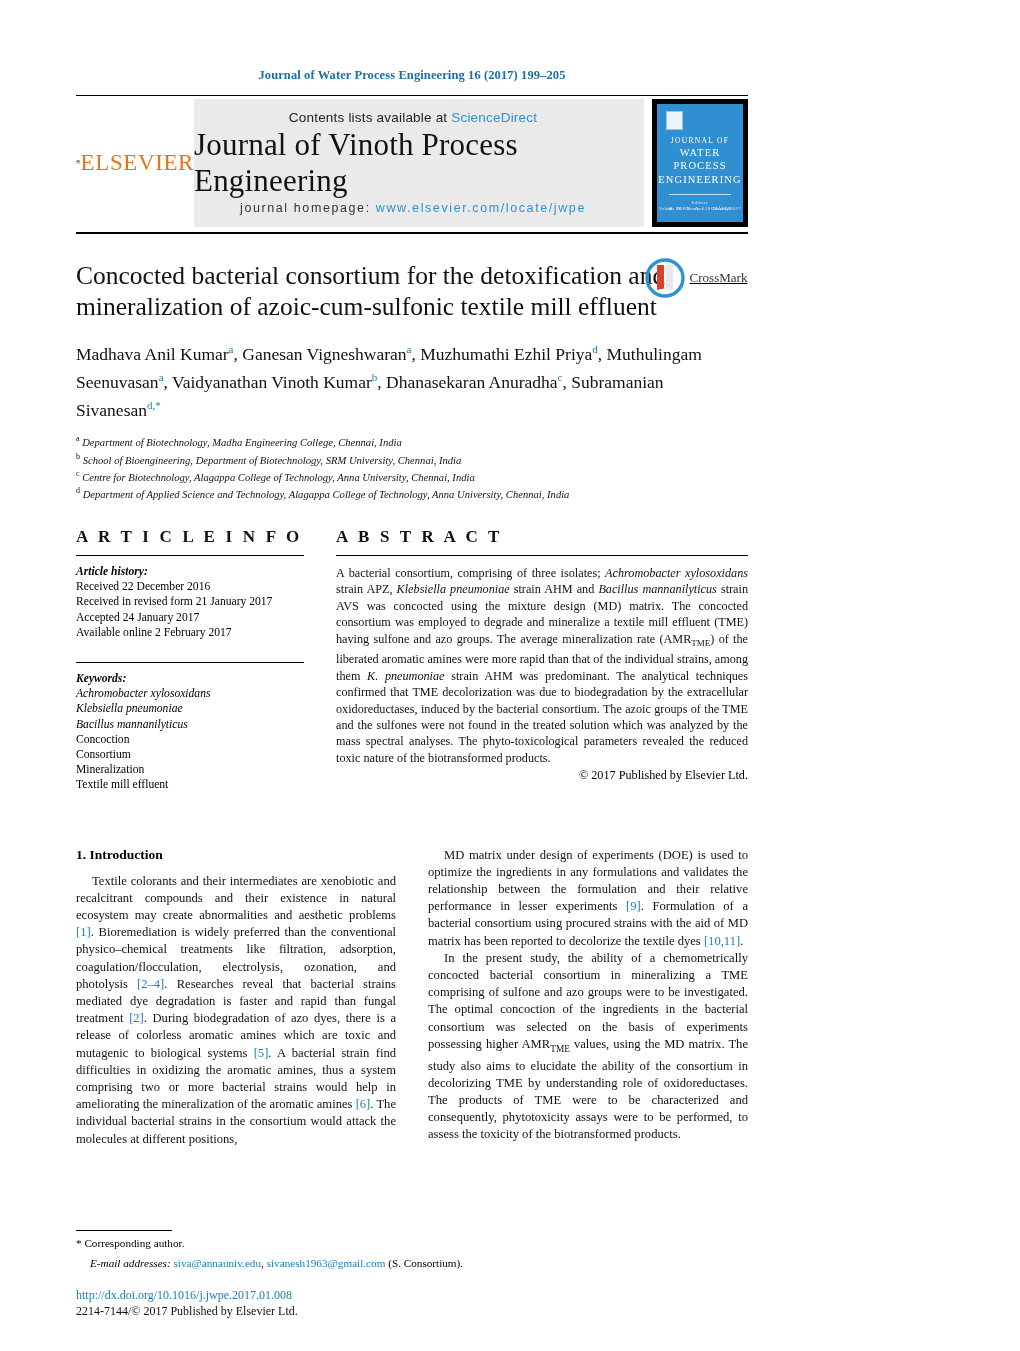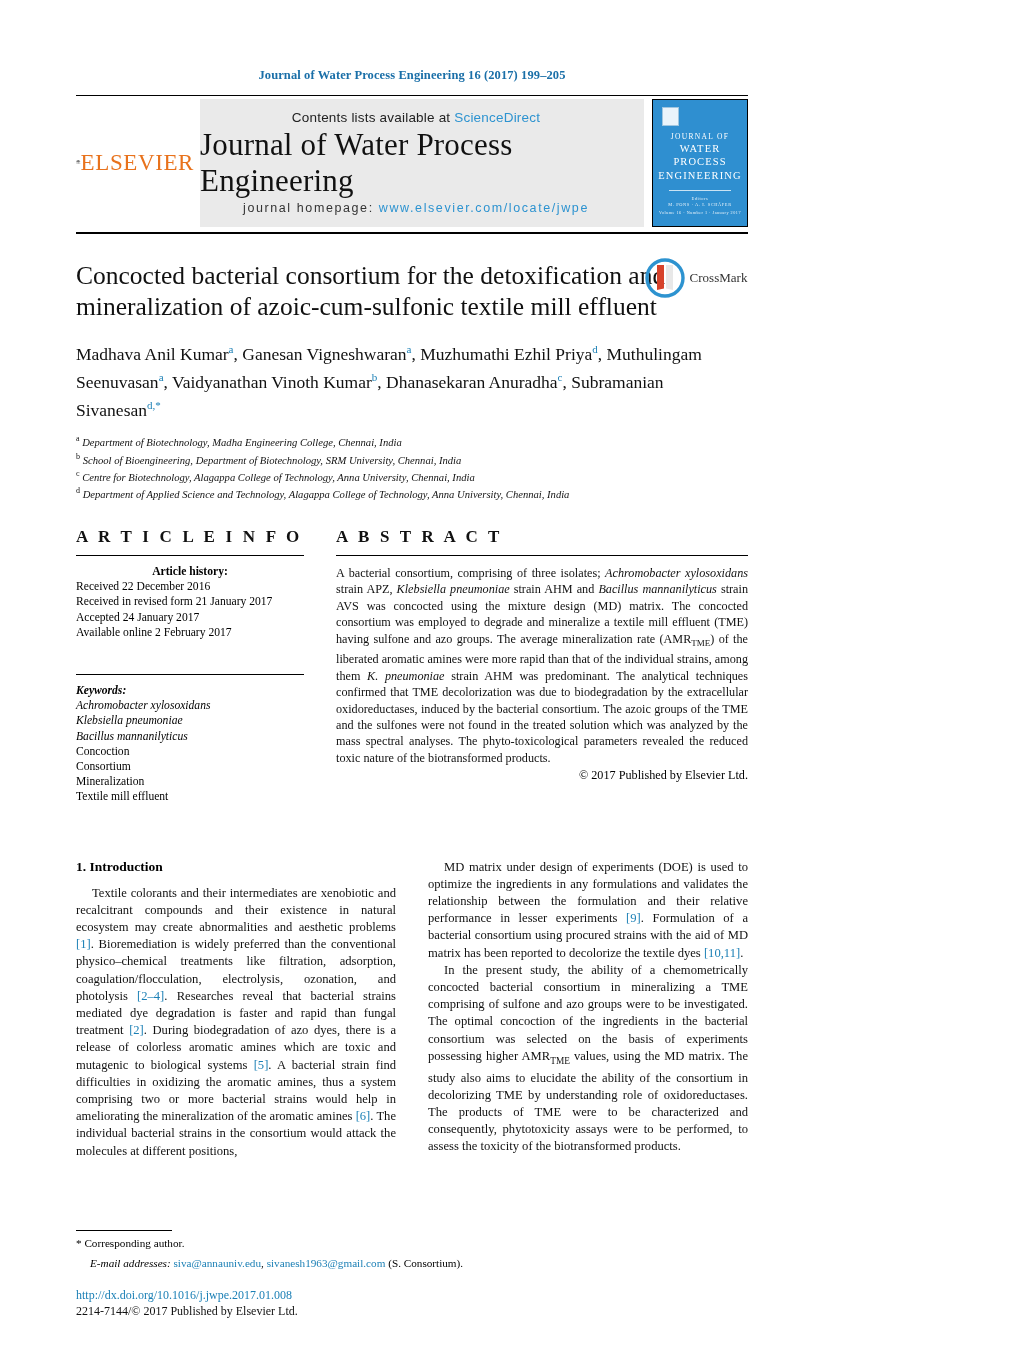--- a/index.html
+++ b/index.html
@@ -59,21 +59,21 @@
     font-family: "Liberation Serif", serif;
     font-size: 23px;
     letter-spacing: .6px;
     color: #E8721C;
     line-height: 1;
     margin-top: 1px;
   }
   .masthead-center {
     flex: 1 1 auto;
     background: #eaeaea;
-    margin: 0 8px 0 6px;
+    margin: 0 8px 0 0;
     display: flex;
     flex-direction: column;
     align-items: center;
     justify-content: space-between;
     padding: 11px 12px 12px 0;
   }
   .contents-line {
     font-family: "Liberation Sans", sans-serif;
     font-size: 13.5px;
     color: #222;
@@ -94,21 +94,21 @@
   }
   .homepage-line .url { color: #2d93d0; }
   .cover-thumb {
     width: 96px;
     flex: 0 0 96px;
     background: #2f8fd0;
     position: relative;
     display: flex;
     flex-direction: column;
     align-items: center;
-    border: 1px solid #000000;
+    border: 5px solid #000000;
     box-sizing: border-box;
     overflow: hidden;
   }
   .cover-badge {
     width: 17px; height: 19px;
     background: #eaf4fb;
     margin: 7px 0 0 0;
     align-self: flex-start;
     margin-left: 9px;
     border: 1px solid #9fc6e0;
@@ -189,20 +189,21 @@
   .affils sup { font-style: normal; font-size: 8px; }
 
   .crossmark {
     position: absolute;
     right: 0;
     top: 24px;
     width: 104px;
     display: flex;
     flex-direction: column;
     align-items: center;
+    text-decoration: underline;
   }
   .crossmark-label {
     font-family: "Liberation Serif", serif;
     font-size: 13px;
     color: #333;
   }
   .crossmark-row { display:flex; align-items:center; gap:5px; }
 
   
   .info-abstract {
@@ -219,22 +220,22 @@
     letter-spacing: 3.2px;
     color: #111;
   }
   .hr-thick { border-top: 1.8px solid #000; margin-top: 8px; }
   .hist {
     margin-top: 8px;
     font-family: "Liberation Serif", serif;
     font-size: 11.6px;
     line-height: 15.2px;
   }
-  .hist .lbl { font-weight: bold; text-align: center; }
-  .kw-block { margin-top: 34px; }
+  .hist .lbl { font-style: italic; font-weight: bold; }
+  .kw-block { margin-top: 22px; }
   .kw-rule { border-top: 1.6px solid #000; }
   .kw-list {
     margin-top: 8px;
     font-family: "Liberation Serif", serif;
     font-size: 11.6px;
     line-height: 15.2px;
   }
   .kw-list .lbl { font-style: italic; font-weight: bold; }
   .kw-list .it { font-style: italic; }
 
@@ -347,21 +348,21 @@
         </g>
         <rect x="6" y="79" width="92" height="3" fill="#2b2b2b"></rect>
       </svg>
       <div class="elsevier-word">ELSEVIER</div>
     </div>
 
     <div class="masthead-center">
       <div class="contents-line">
         <span>Contents lists available at </span><span class="sd">ScienceDirect</span>
       </div>
-      <div class="journal-title">Journal of Water Process Engineering</div>
+      <div class="journal-title">Journal of Vinoth Process Engineering</div>
       <div class="homepage-line">
         <span>journal homepage: </span><span class="url">www.elsevier.com/locate/jwpe</span>
       </div>
     </div>
 
     <div class="cover-thumb">
       <div class="cover-badge"></div>
       <div class="cover-t1">JOURNAL OF</div>
       <div class="cover-t2">WATER PROCESS</div>
       <div class="cover-t2">ENGINEERING</div>

